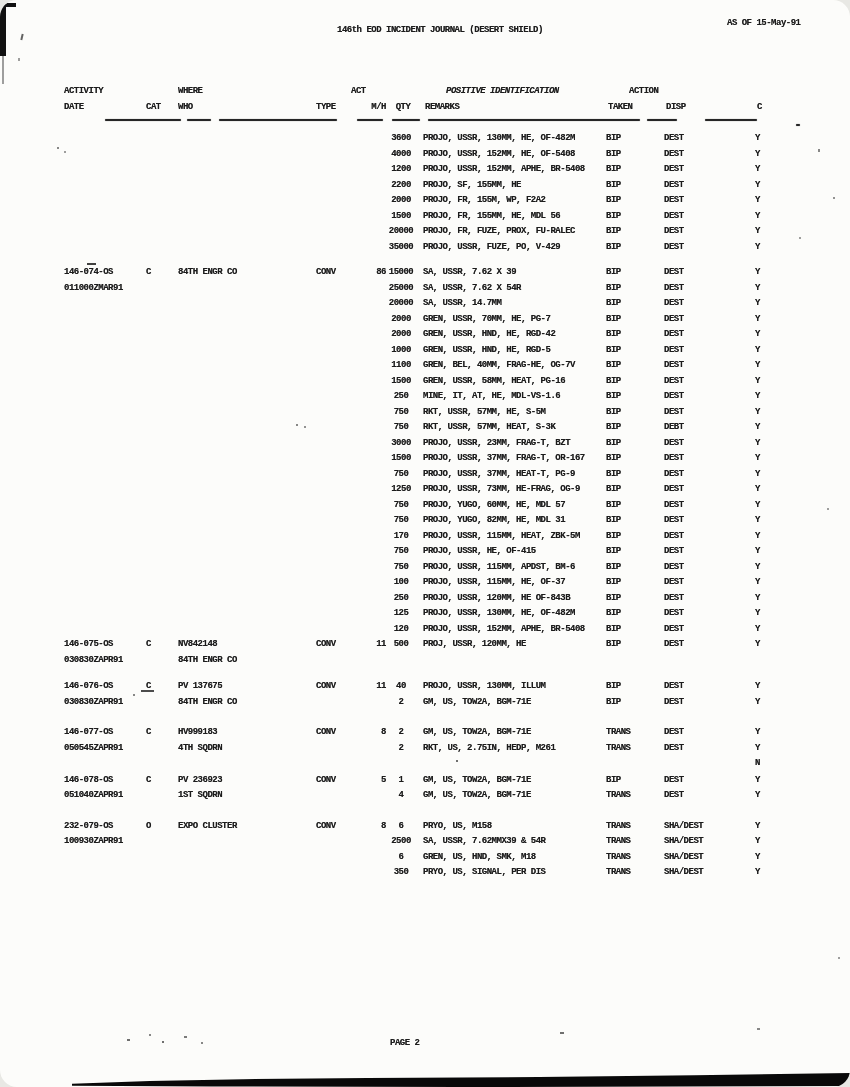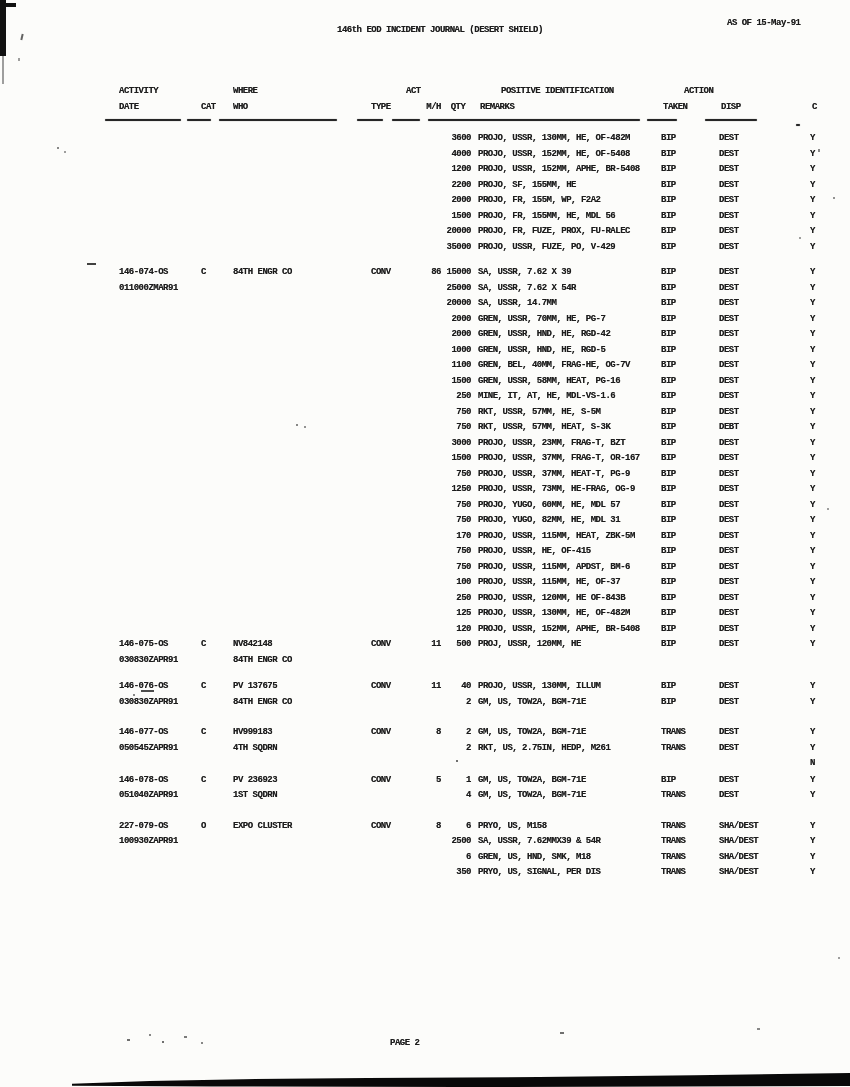--- a/index.html
+++ b/index.html
@@ -7,35 +7,36 @@
     position:relative;
     width:850px;height:1087px;
     background:#fcfcfa;
     overflow:hidden;
     font-family:"Liberation Mono","DejaVu Sans Mono",monospace;
     font-weight:700;
     font-size:9px;
     letter-spacing:-0.5px;
     color:#1c1c1c;
     text-shadow:0 0 0.5px rgba(10,10,10,0.55);
+    border-radius:17px;
   }
   .abs{position:absolute;}
   
-  .line{display:flex;height:15.5px;line-height:15.5px;padding-left:119px;white-space:nowrap;}
+  .line{display:flex;height:15.5px;line-height:15.5px;padding-left:64px;white-space:nowrap;}
   .ca{width:82px;}
   .cc{width:32px;}
   .cw{width:138px;}
   .ct{width:35px;}
   .cm{width:35px;text-align:right;}
-  .cq{width:30px;text-align:right;}
+  .cq{width:30px;text-align:center;}
   .cr{width:179px;padding-left:7px;}
   .cx{width:58px;padding-left:4px;}
   .cd{width:60px;}
   .cy{padding-left:31px;}
-  .hdr1 .cr{padding-left:30px;}
+  .hdr1 .cr{padding-left:30px;font-style:italic;}
   
   .ruler{display:flex;padding-left:105px;height:10px;align-items:center;}
   .bar{height:2px;background:#262626;border-radius:1px;box-shadow:0 0 1px rgba(0,0,0,.6);}
   
   .block{}
   .block:nth-child(1){margin-top:0;}
   .block:nth-child(2){margin-top:10px;}
   .block:nth-child(3){}
   .block:nth-child(4){margin-top:11px;}
   .block:nth-child(5){margin-top:15px;}
@@ -612,21 +613,21 @@
     <span class="cm"></span>
     <span class="cq">4</span>
     <span class="cr">GM, US, TOW2A, BGM-71E</span>
     <span class="cx">TRANS</span>
     <span class="cd">DEST</span>
     <span class="cy">Y</span>
   </div>
       </div>
       <div class="block">
         <div class="line">
-    <span class="ca">227-079-OS</span>
+    <span class="ca">232-079-OS</span>
     <span class="cc">O</span>
     <span class="cw">EXPO CLUSTER</span>
     <span class="ct">CONV</span>
     <span class="cm">8</span>
     <span class="cq">6</span>
     <span class="cr">PRYO, US, M158</span>
     <span class="cx">TRANS</span>
     <span class="cd">SHA/DEST</span>
     <span class="cy">Y</span>
   </div>

